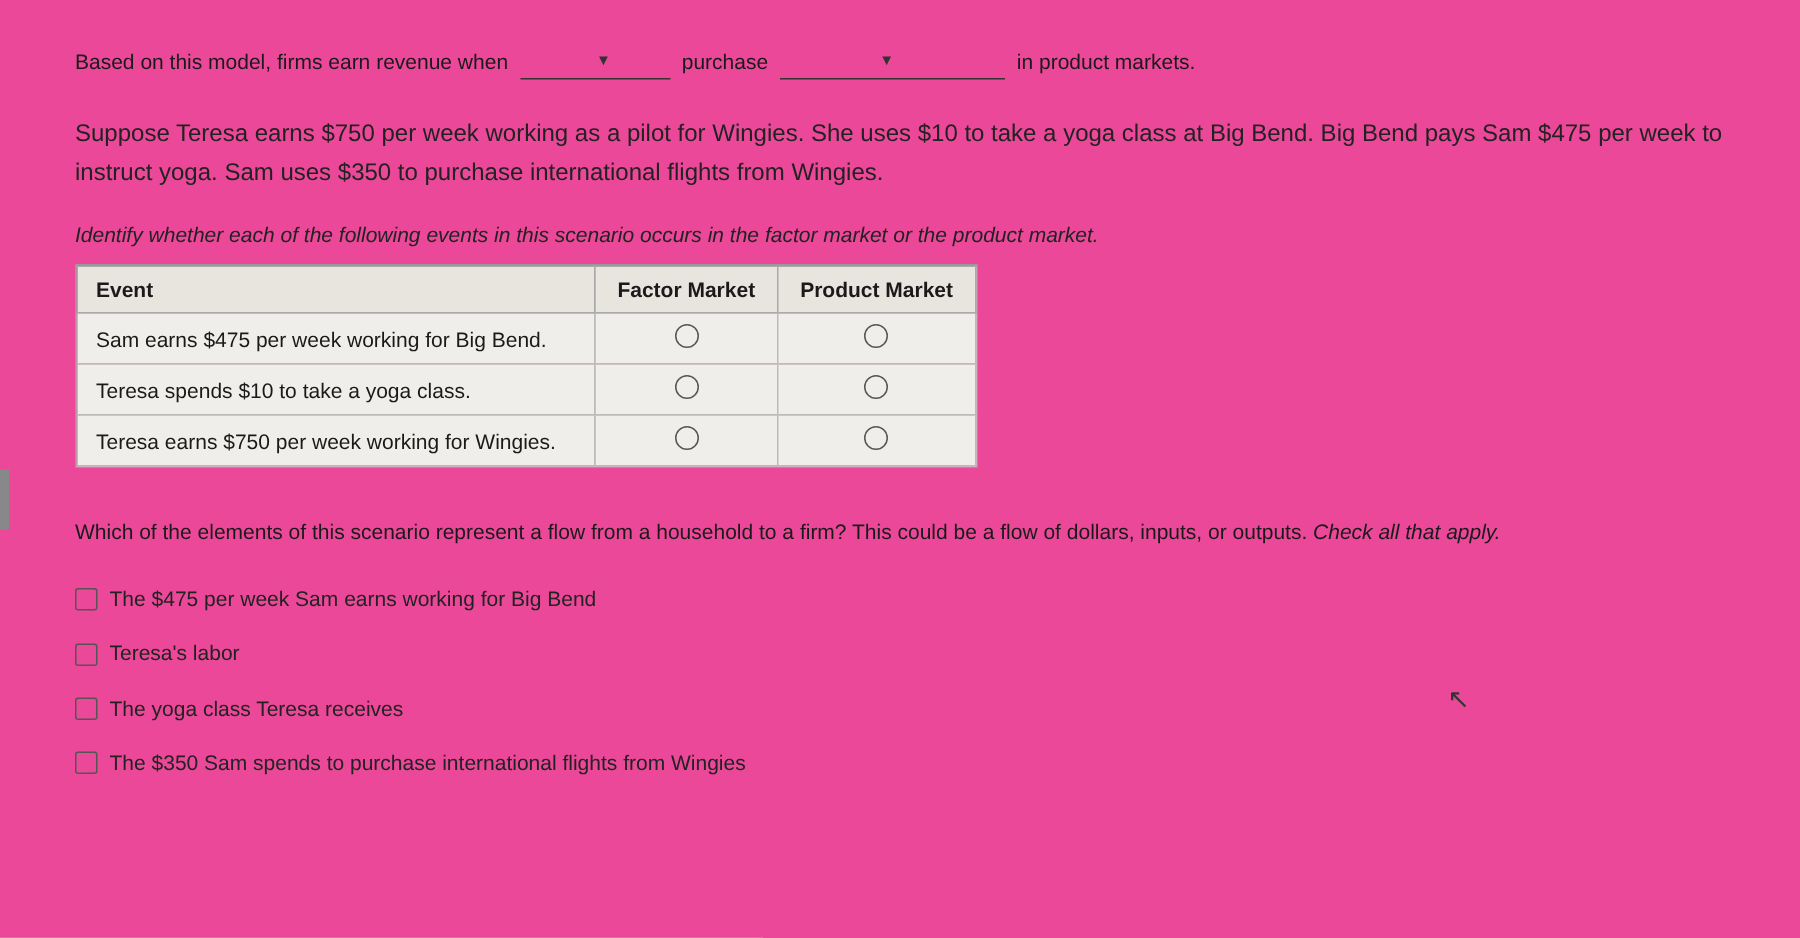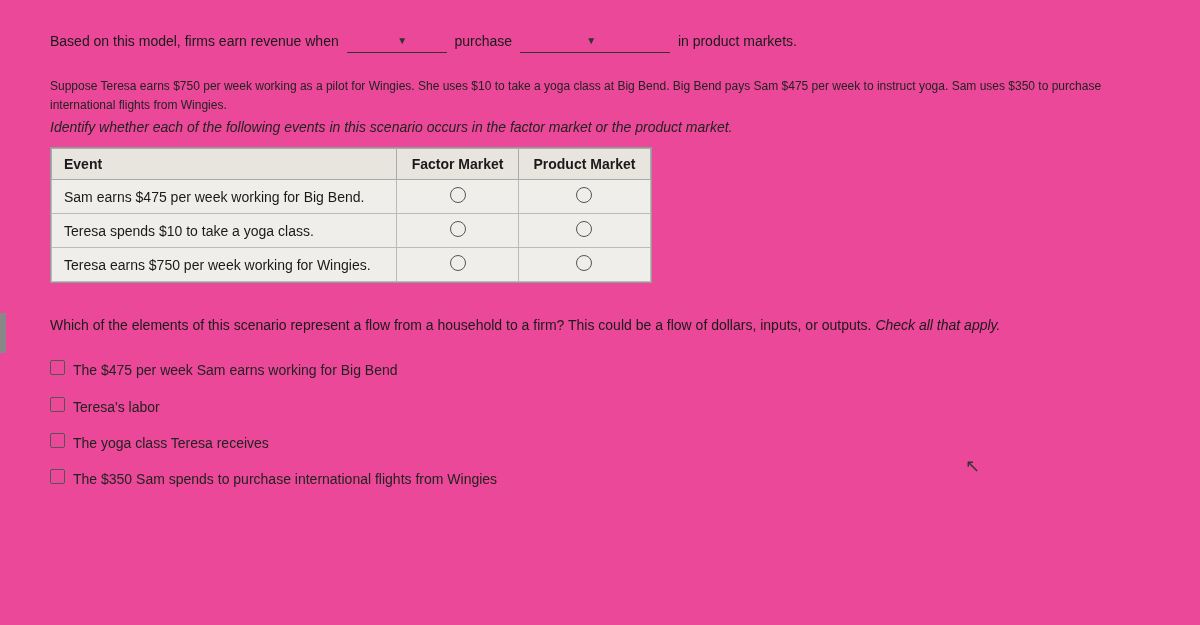--- a/index.html
+++ b/index.html
@@ -53,22 +53,22 @@
       font-size: 10px;
       margin-left: 4px;
       color: #333;
     }
 
     .inline-dropdown-wide {
       min-width: 150px;
     }
 
     .paragraph-section {
-      margin-bottom: 4px;
-      font-size: 12px;
+      margin-bottom: 20px;
+      font-size: 16px;
       line-height: 1.6;
       color: #222;
     }
 
     .italic-instruction {
       font-style: italic;
       margin-bottom: 12px;
       font-size: 14px;
       color: #222;
     }
@@ -122,21 +122,21 @@
     }
 
     .check-section {
       font-size: 14px;
       line-height: 1.6;
       margin-bottom: 2px;
     }
 
     .check-item {
       display: flex;
-      align-items: flex-start;
+      align-items: center;
       margin-bottom: 14px;
       gap: 8px;
     }
 
     .checkbox-square {
       display: inline-block;
       width: 15px;
       height: 15px;
       border: 1.5px solid #555;
       border-radius: 2px;

